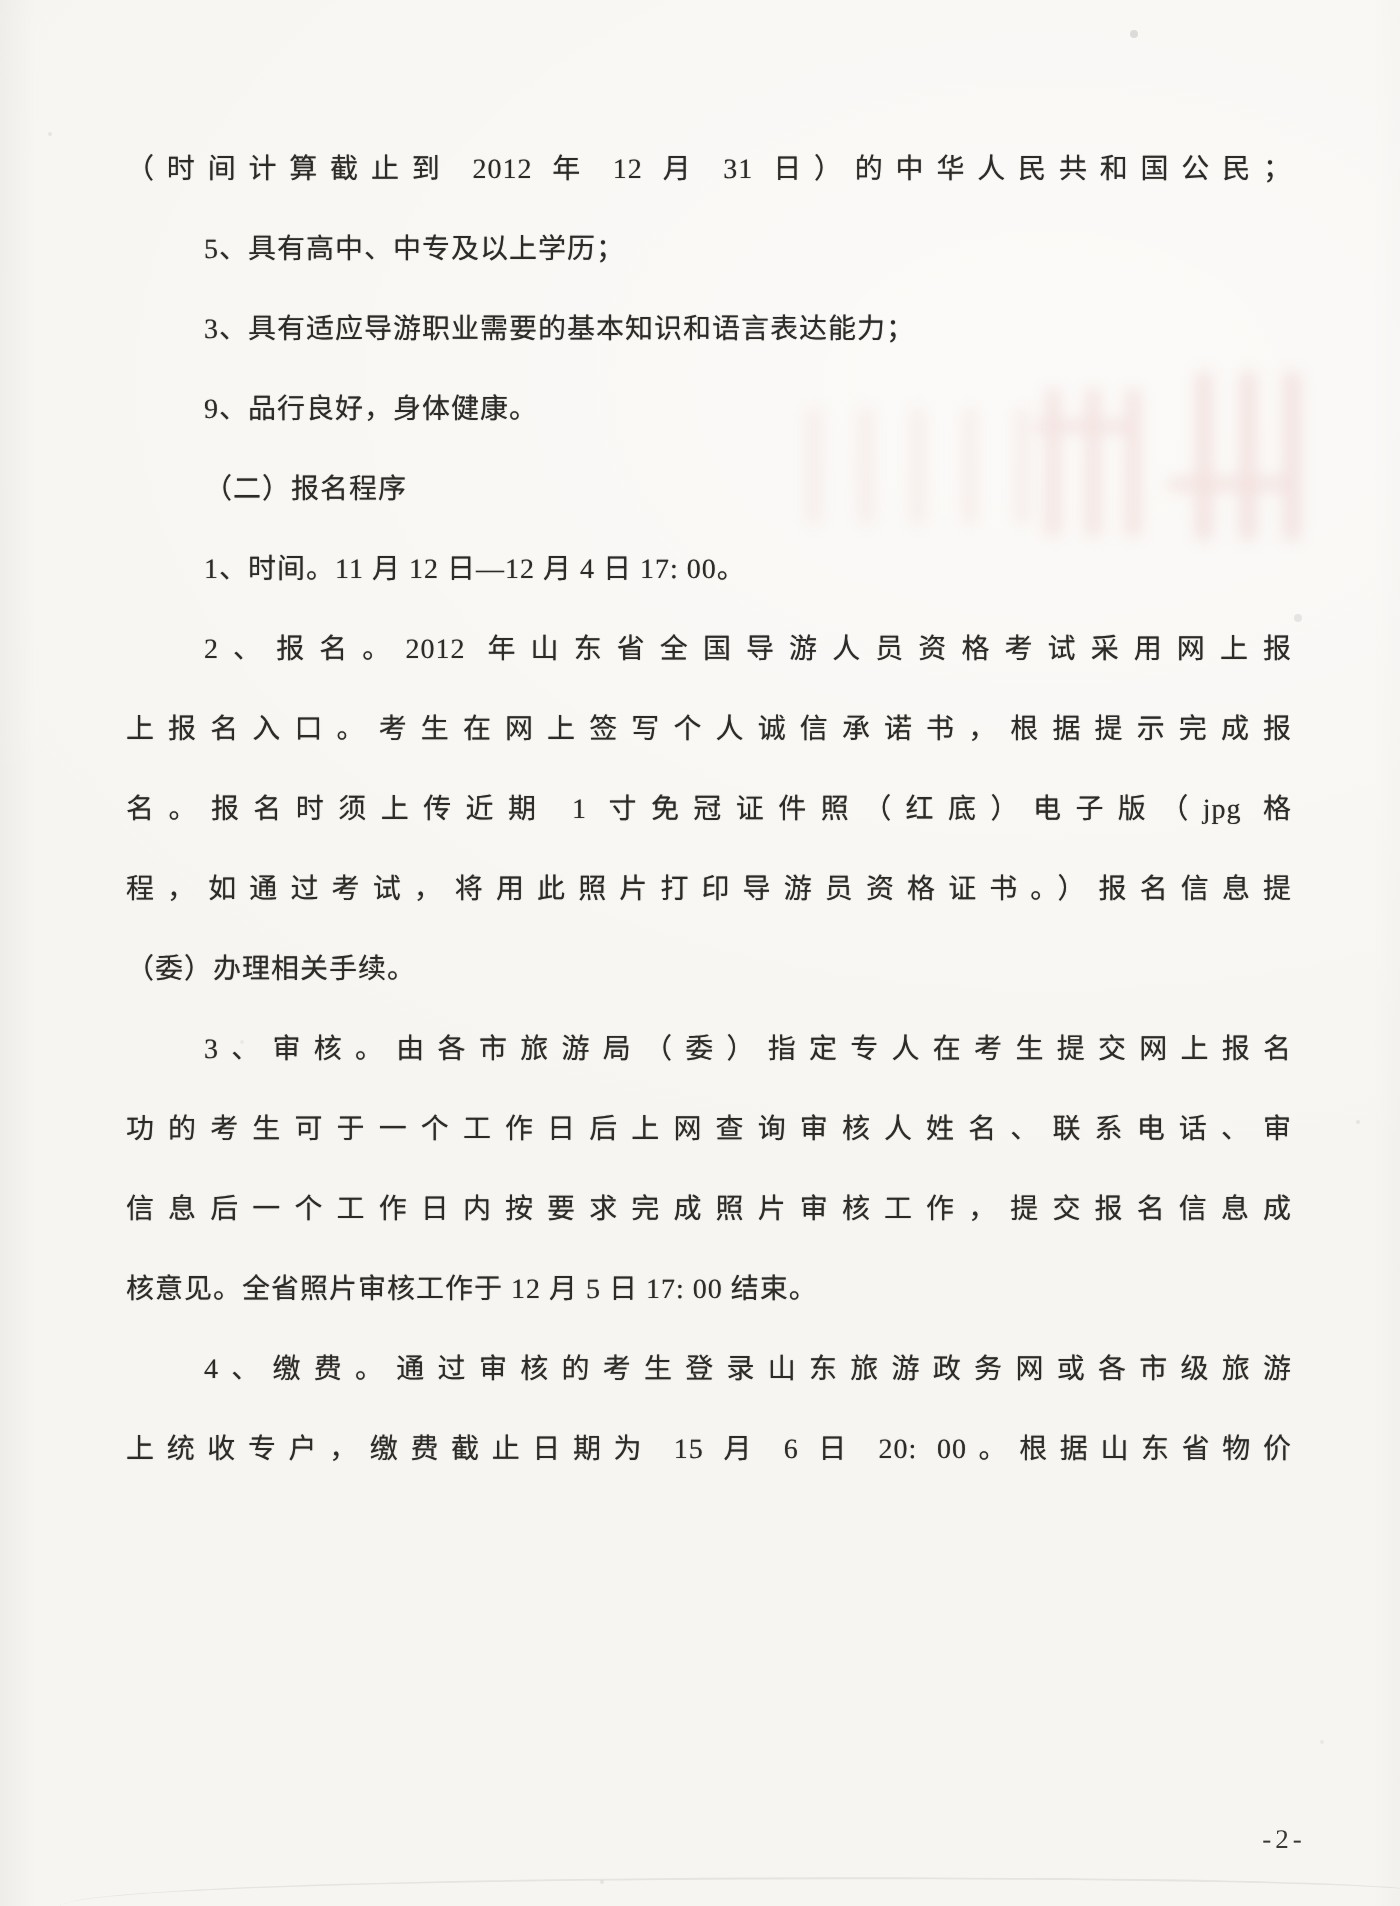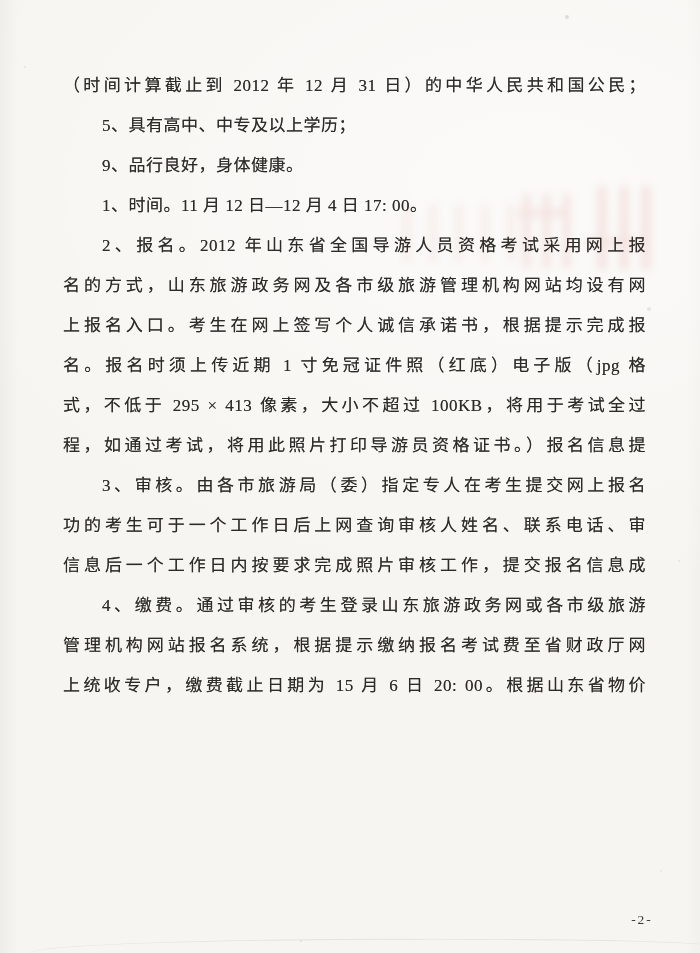--- a/index.html
+++ b/index.html
@@ -18,21 +18,21 @@
     position:absolute;inset:0;
     background:
       radial-gradient(ellipse 900px 600px at 75% 20%, rgba(255,255,255,.55), rgba(255,255,255,0) 70%),
       linear-gradient(90deg, rgba(0,0,0,.035) 0, rgba(0,0,0,0) 18px),
       linear-gradient(270deg, rgba(0,0,0,.02) 0, rgba(0,0,0,0) 14px),
       var(--paper);
   }
   .body-text{
     position:absolute;left:63px;top:66px;width:583px;
     color:var(--ink);
-    font-size:17px;
+    font-size:14px;
     letter-spacing:.5px;
     text-shadow:0 0 .5px rgba(45,43,40,.6);
   }
   .line{
     height:40px;line-height:40px;
     white-space:normal;
     text-align:justify;
   }
   .line.justify{ text-align-last:justify; }
   .line.indent{ text-indent:39px; }
@@ -90,32 +90,33 @@
 
 <div class="paper"></div>
 
 <div class="bleed bleed-a"></div>
 <div class="bleed bleed-b"></div>
 <div class="bleed bleed-c"></div>
 
 <div class="body-text">
     <div class="line justify">（时间计算截止到 2012 年 12 月 31 日）的中华人民共和国公民；</div>
     <div class="line indent">5、具有高中、中专及以上学历；</div>
+    <div class="line indent">3、具有适应导游职业需要的基本知识和语言表达能力；</div>
     <div class="line indent">9、品行良好，身体健康。</div>
+    <div class="line indent">（二）报名程序</div>
     <div class="line indent">1、时间。11 月 12 日—12 月 4 日 17: 00。</div>
     <div class="line indent justify">2、报名。2012 年山东省全国导游人员资格考试采用网上报</div>
-    <div class="line justify">名的方式，山东旅游政务网及各市级旅游管理机构网站均设有网</div>
     <div class="line justify">上报名入口。考生在网上签写个人诚信承诺书，根据提示完成报</div>
     <div class="line justify">名。报名时须上传近期 1 寸免冠证件照（红底）电子版（jpg 格</div>
-    <div class="line justify">式，不低于 295 × 413 像素，大小不超过 100KB，将用于考试全过</div>
     <div class="line justify">程，如通过考试，将用此照片打印导游员资格证书。）报名信息提</div>
+    <div class="line">（委）办理相关手续。</div>
     <div class="line indent justify">3、审核。由各市旅游局（委）指定专人在考生提交网上报名</div>
     <div class="line justify">功的考生可于一个工作日后上网查询审核人姓名、联系电话、审</div>
     <div class="line justify">信息后一个工作日内按要求完成照片审核工作，提交报名信息成</div>
+    <div class="line">核意见。全省照片审核工作于 12 月 5 日 17: 00 结束。</div>
     <div class="line indent justify">4、缴费。通过审核的考生登录山东旅游政务网或各市级旅游</div>
-    <div class="line justify">管理机构网站报名系统，根据提示缴纳报名考试费至省财政厅网</div>
     <div class="line justify">上统收专户，缴费截止日期为 15 月 6 日 20: 00。根据山东省物价</div>
   </div>
 
 <div class="page-number">-2-</div>
 
 <div class="speckles"></div>
 <div class="crease"></div>
 
 </body></html>

